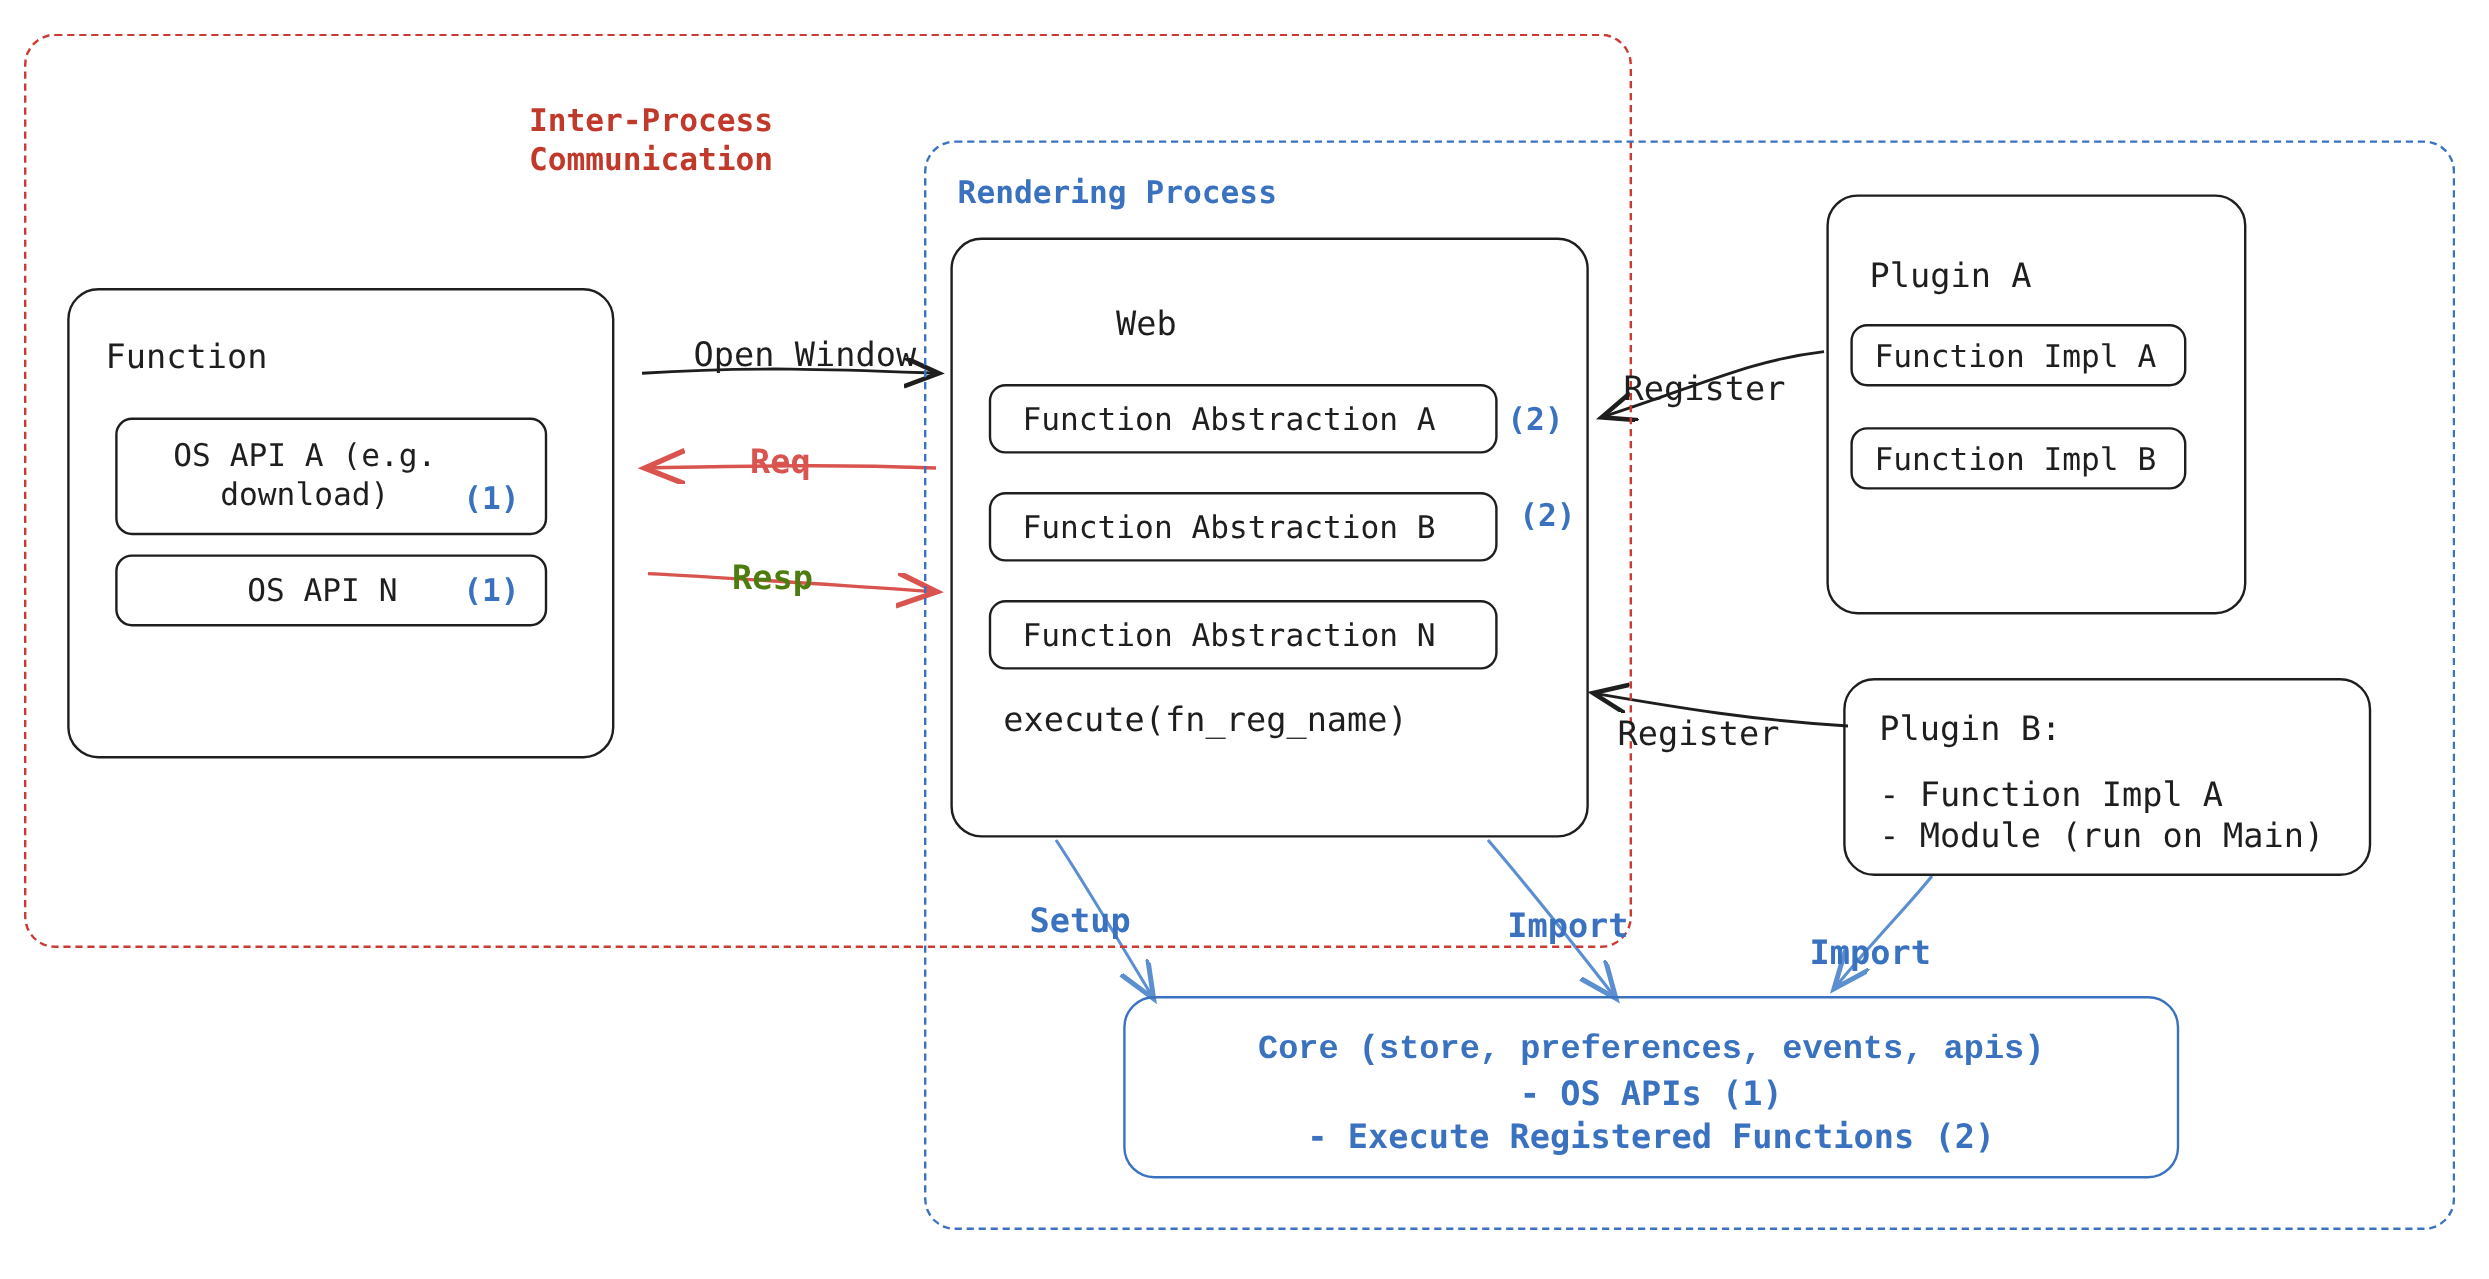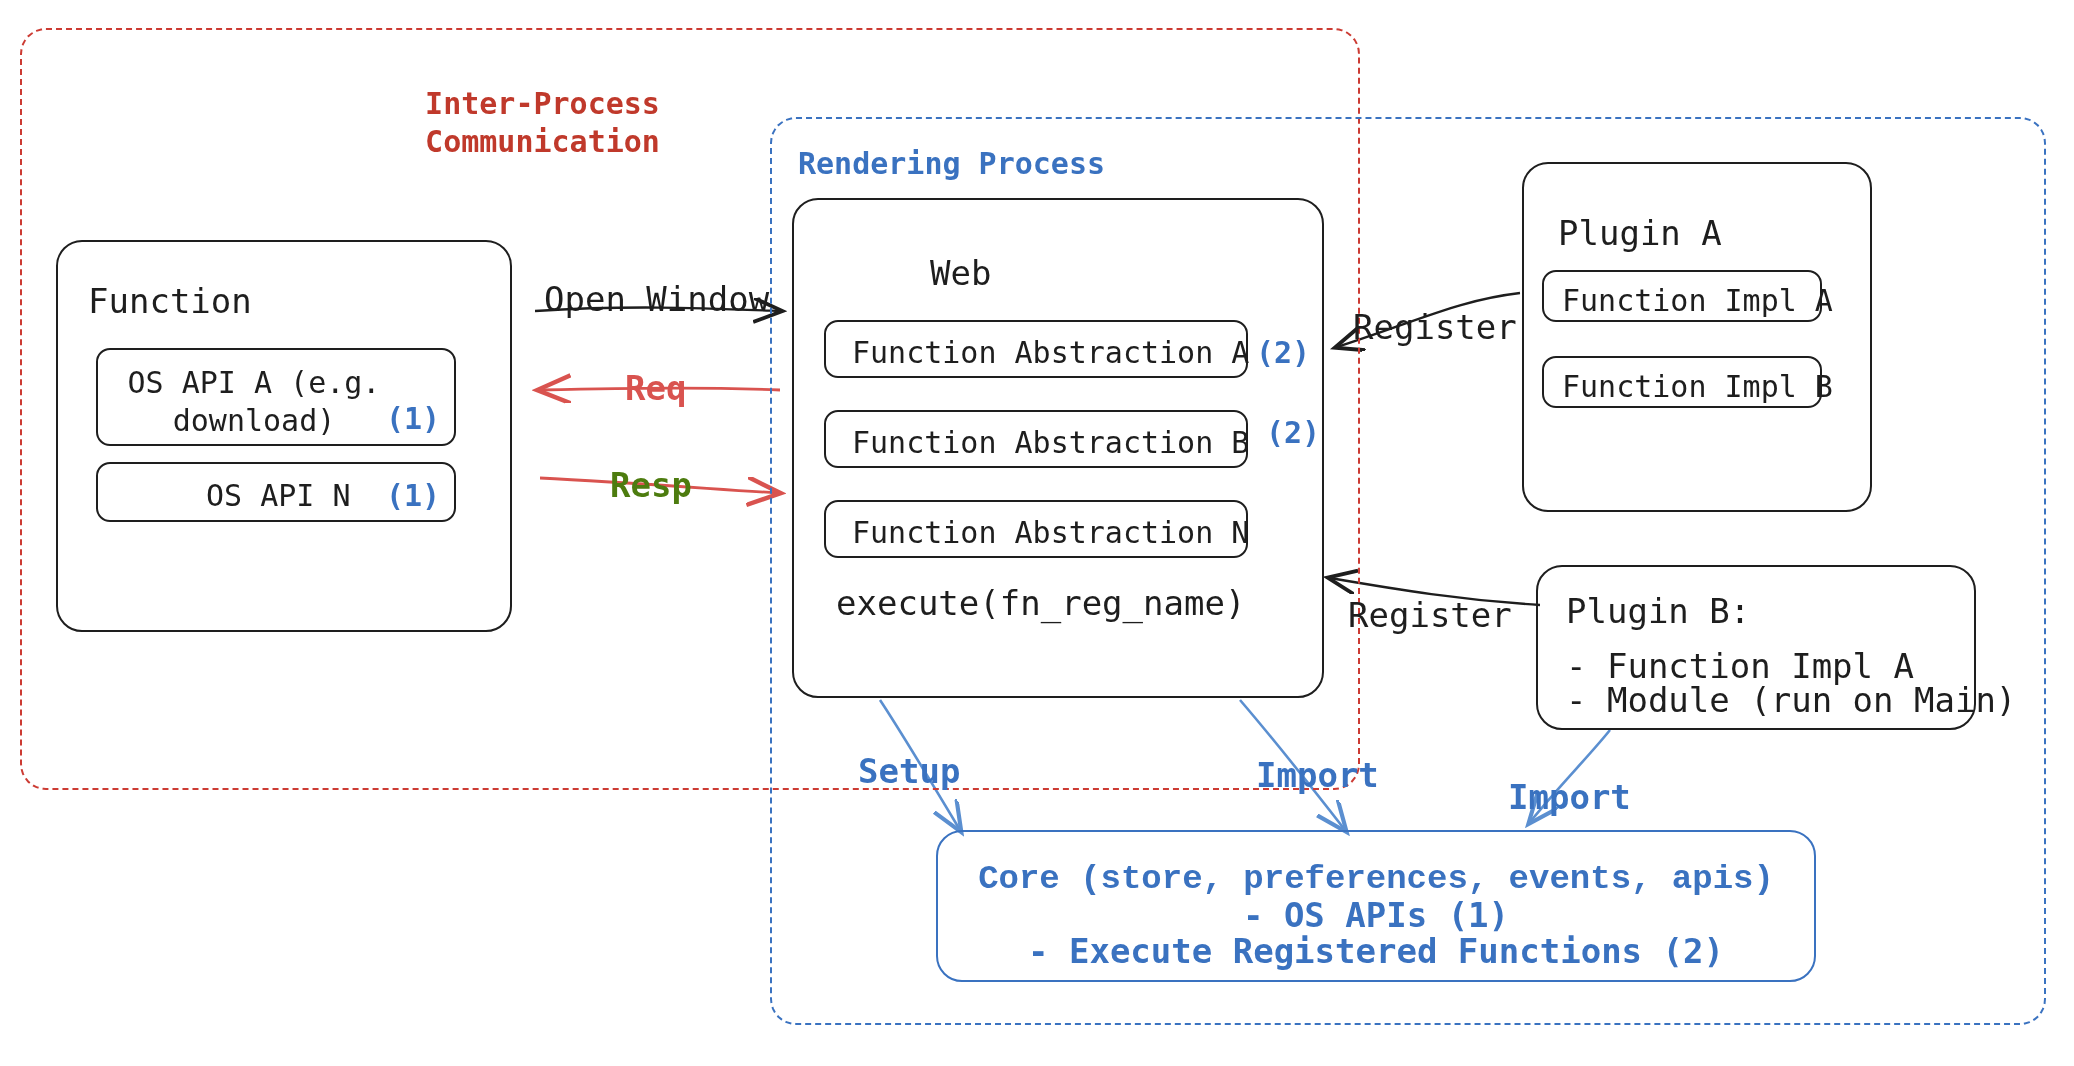--- a/index.html
+++ b/index.html
@@ -68,22 +68,22 @@
     box-sizing: border-box;
     border: 2.4px dashed #3a72c0;
     border-radius: 26px;
     background: transparent;
   }
 
   
   .t-red   { color: #c0392b; font-weight: 700; }
   .t-blue  { color: #3a72c0; font-weight: 700; }
   .t-dark  { color: #1e1e1e; }
-  .fs-30 { font-size: 30px; }
-  .fs-32 { font-size: 34px; }
+  .fs-30 { font-size: 26px; }
+  .fs-32 { font-size: 28px; }
 </style>
 </head>
 <body>
 
 <div id="canvas">
 
   <svg id="svg-layer" viewBox="0 0 2074 1066" xmlns="http://www.w3.org/2000/svg">
     <defs>
       <marker id="ah-dark" markerWidth="14" markerHeight="14" refX="11" refY="5" orient="auto" markerUnits="strokeWidth">
         <path d="M0,0 L12,5 L0,10" fill="none" stroke="#1e1e1e" stroke-width="1.6"></path>
@@ -184,21 +184,21 @@
   <div class="tnode t-dark fs-32" style="left:1566px; top:590px;">Plugin B:</div>
   <div class="tnode t-dark fs-32" style="left:1566px; top:645px;">- Function Impl A</div>
   <div class="tnode t-dark fs-32" style="left:1566px; top:679px;">- Module (run on Main)</div>
 
   <div class="box-core" style="left:936px; top:830px; width:880px; height:152px;"></div>
 
   <div class="tnode t-blue fs-32 center" style="left:936px; top:858px; width:880px;font-family:Liberation Mono, monospace;">Core (store, preferences, events, apis)</div>
   <div class="tnode t-blue fs-32 center" style="left:936px; top:894px; width:880px;">- OS APIs (1)</div>
   <div class="tnode t-blue fs-32 center" style="left:936px; top:930px; width:880px;">- Execute Registered Functions (2)</div>
 
-  <div class="tnode t-dark fs-32" style="left:544px; top:278px;">Open Window</div>
+  <div class="tnode t-dark fs-32" style="left:578px; top:278px;">Open Window</div>
 
   <div class="tnode fs-32" style="left:625px; top:367px; color:#d9534f; font-weight:700;">Req</div>
 
   <div class="tnode fs-32" style="left:610px; top:464px; color:#4d7c0f; font-weight:700;">Resp</div>
 
   <div class="tnode t-dark fs-32" style="left:1353px; top:306px;">Register</div>
 
   <div class="tnode t-dark fs-32" style="left:1348px; top:594px;">Register</div>
 
   <div class="tnode t-blue fs-32" style="left:858px; top:750px;">Setup</div>

